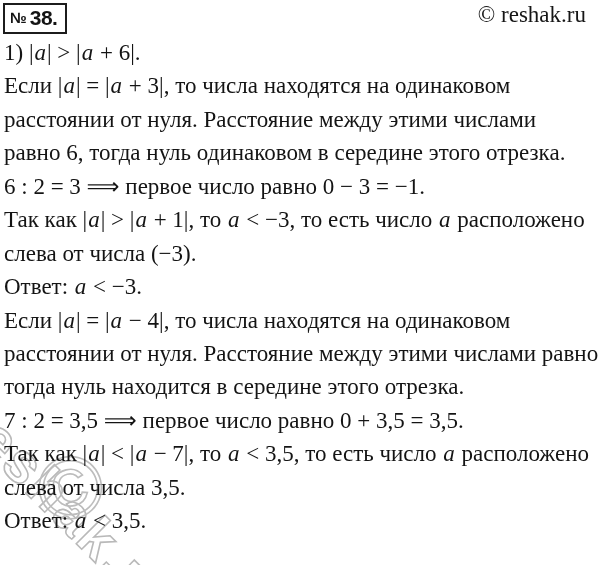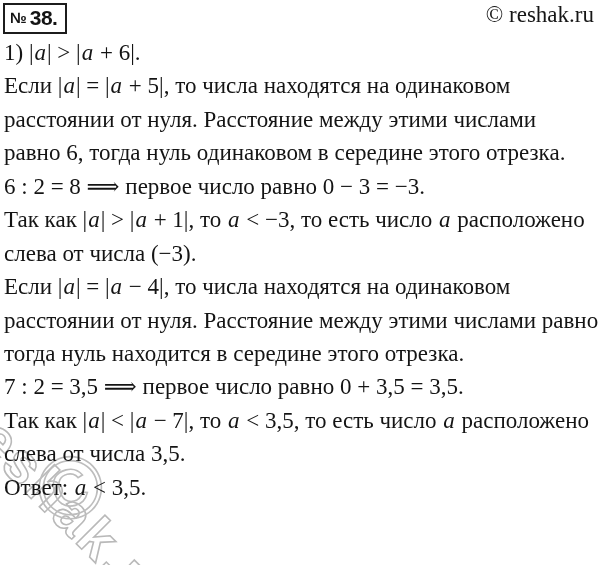--- a/index.html
+++ b/index.html
@@ -30,21 +30,21 @@
     font-family: "Liberation Sans", "DejaVu Sans", sans-serif;
     font-weight: bold;
     z-index: 3;
   }
   .badge .numero { font-size: 15px; line-height: 26px; }
   .badge .num   { font-size: 21px; line-height: 26px; letter-spacing: -0.5px; }
   
   .site-credit {
     position: absolute;
     top: 2px;
-    right: 7px;
+    right: 15px;
     font-size: 23px;
     color: #161616;
     z-index: 3;
     white-space: nowrap;
   }
   
   .wm-text {
     position: absolute;
     left: -6px;
     top: 388px;
@@ -78,20 +78,21 @@
     top: 36px;
     width: 596px;
     z-index: 2;
   }
   .line {
     height: 33.45px;
     line-height: 33.45px;
     font-size: 23px;
     white-space: nowrap;
     color: #141414;
+    font-family: Liberation Serif, serif;
   }
   .line i {
     font-style: italic;
     padding: 0 1px;
   }
 </style>
 </head>
 <body>
 
 <div class="page">
@@ -101,26 +102,27 @@
     <span class="num">38.</span>
   </div>
 
   <div class="site-credit">© reshak.ru</div>
 
   <div class="wm-text">reshak.ru</div>
   <div class="wm-copy">©</div>
 
   <div class="content">
       <div class="line"><span>1) |</span><i>a</i><span>| &gt; |</span><i>a</i><span> + 6|.</span></div>
-      <div class="line"><span>Если |</span><i>a</i><span>| = |</span><i>a</i><span> + 5|, то числа находятся на одинаковом</span></div>
+      <div class="line"><span>Если |</span><i>a</i><span>| = |</span><i>a</i><span> + 3|, то числа находятся на одинаковом</span></div>
       <div class="line"><span>расстоянии от нуля. Расстояние между этими числами</span></div>
       <div class="line"><span>равно 6, тогда нуль одинаковом в середине этого отрезка.</span></div>
-      <div class="line"><span>6 : 2 = 8 ⟹ первое число равно 0 − 3 = −3.</span></div>
+      <div class="line"><span>6 : 2 = 3 ⟹ первое число равно 0 − 3 = −1.</span></div>
       <div class="line"><span>Так как |</span><i>a</i><span>| &gt; |</span><i>a</i><span> + 1|, то </span><i>a</i><span> &lt; −3, то есть число </span><i>a</i><span> расположено</span></div>
       <div class="line"><span>слева от числа (−3).</span></div>
+      <div class="line"><span>Ответ: </span><i>a</i><span> &lt; −3.</span></div>
       <div class="line"><span>Если |</span><i>a</i><span>| = |</span><i>a</i><span> − 4|, то числа находятся на одинаковом</span></div>
       <div class="line"><span>расстоянии от нуля. Расстояние между этими числами равно 7,</span></div>
       <div class="line"><span>тогда нуль находится в середине этого отрезка.</span></div>
       <div class="line"><span>7 : 2 = 3,5 ⟹ первое число равно 0 + 3,5 = 3,5.</span></div>
       <div class="line"><span>Так как |</span><i>a</i><span>| &lt; |</span><i>a</i><span> − 7|, то </span><i>a</i><span> &lt; 3,5, то есть число </span><i>a</i><span> расположено</span></div>
       <div class="line"><span>слева от числа 3,5.</span></div>
       <div class="line"><span>Ответ: </span><i>a</i><span> &lt; 3,5.</span></div>
     </div>
 
 </div>

